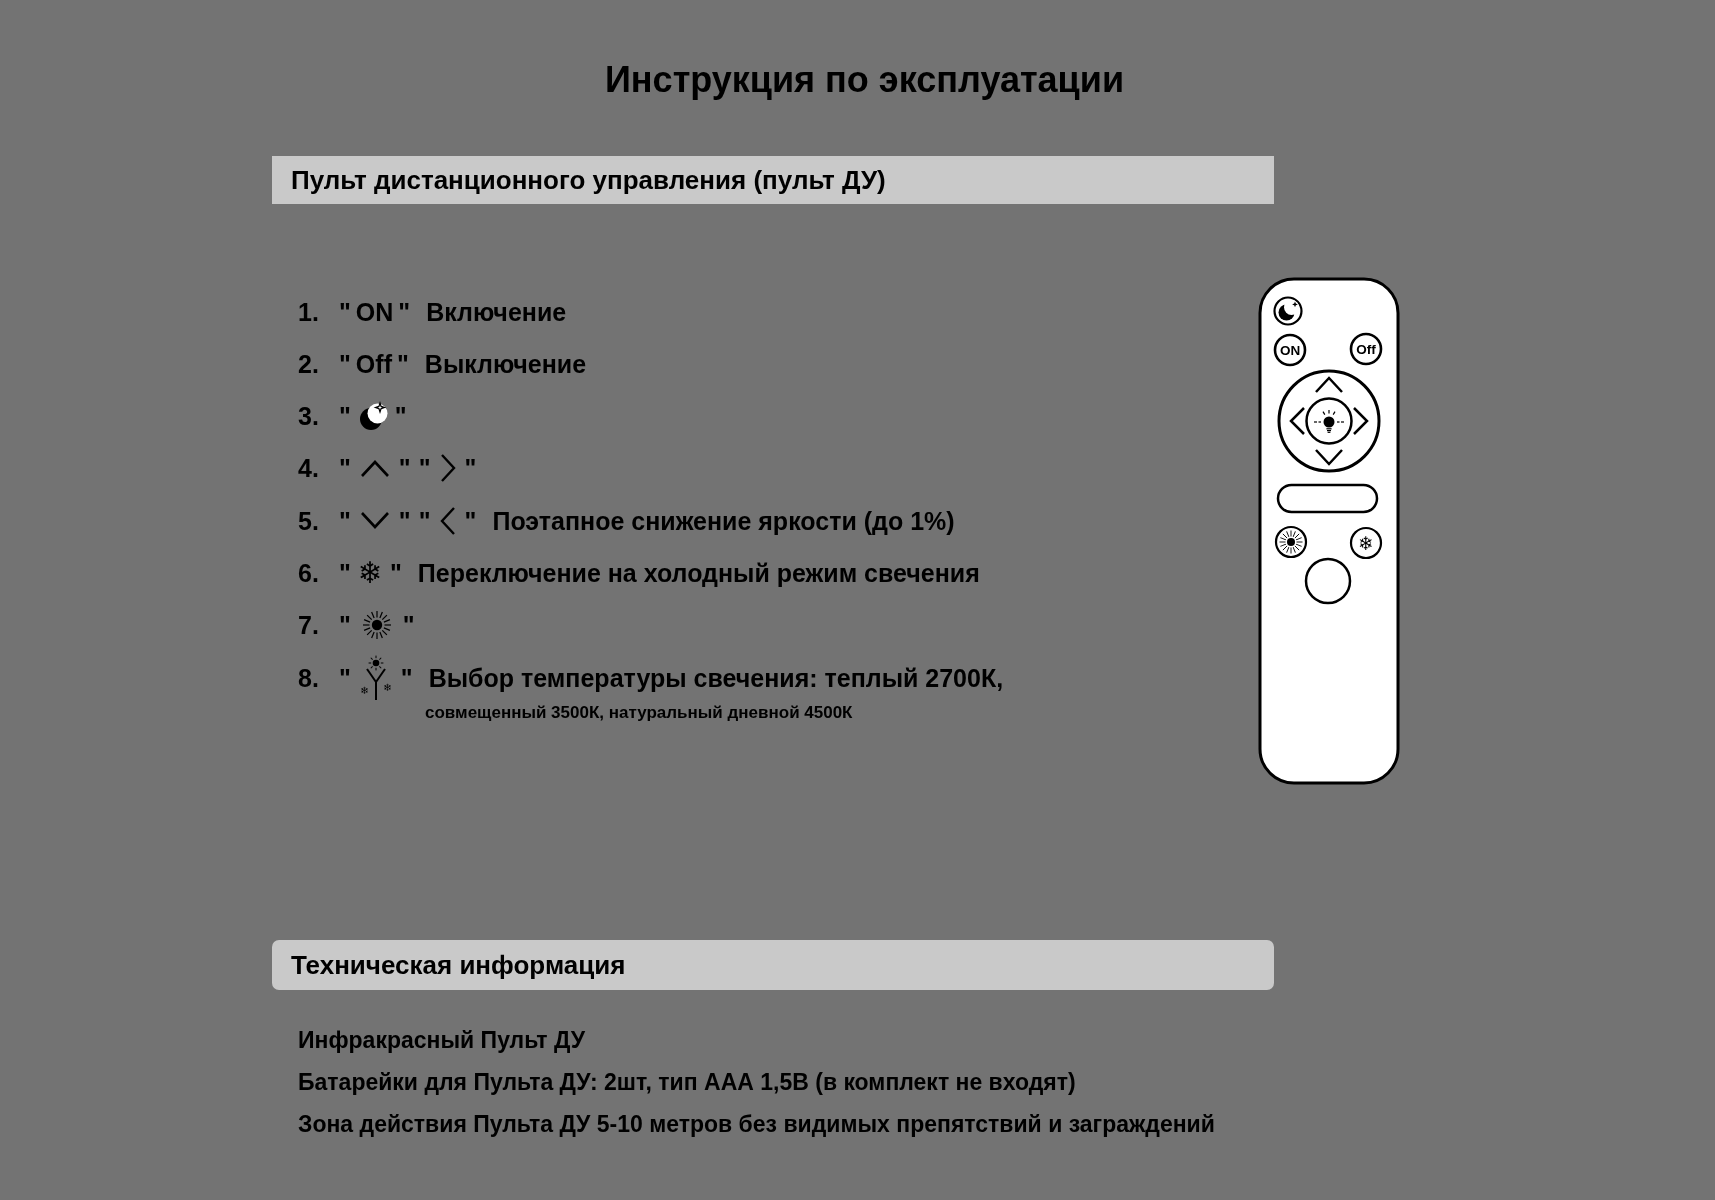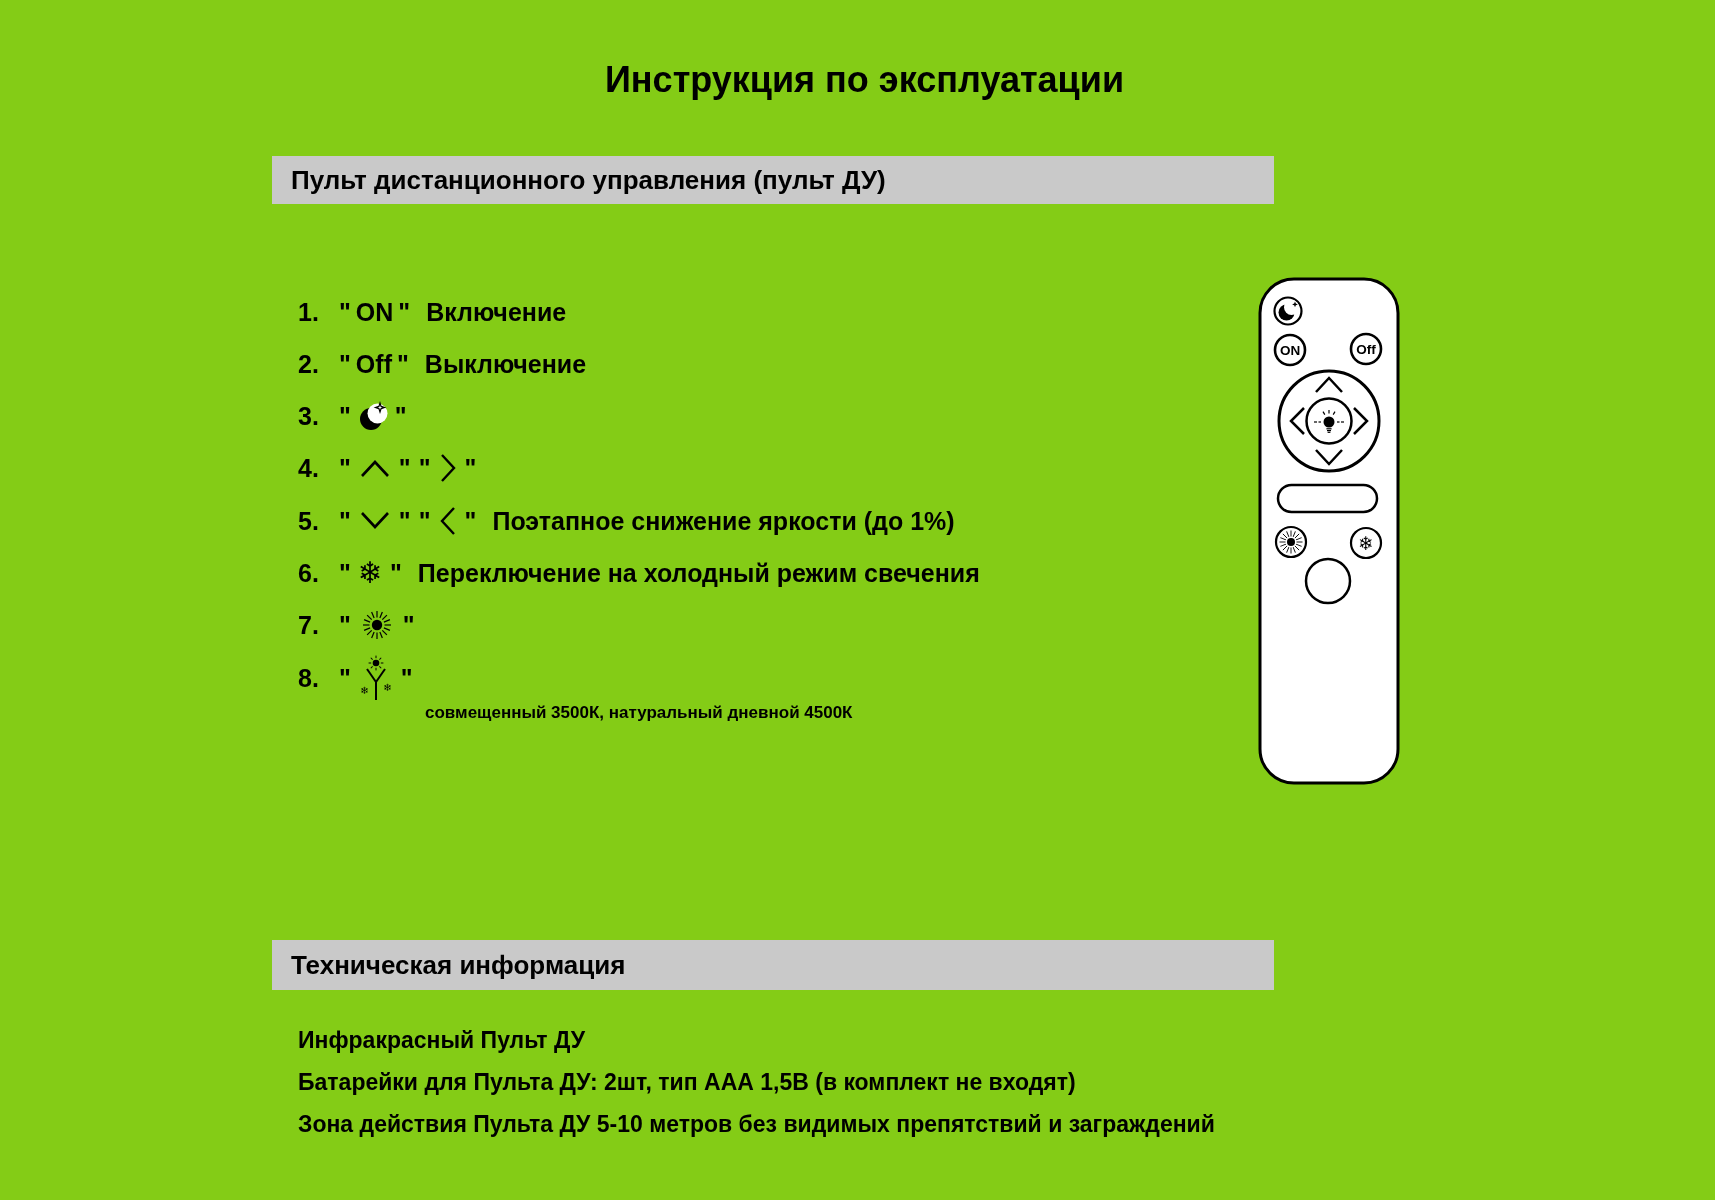--- a/index.html
+++ b/index.html
@@ -1,23 +1,23 @@
 <!DOCTYPE html>
 <html><head>
 <meta charset="utf-8">
 <style>
   html,body{margin:0;padding:0;background:#fff;}
-  .page{position:relative;width:1715px;height:1200px;background:#84cc16;overflow:hidden;
+  .page{position:relative;width:1715px;height:1200px;background:#737373;overflow:hidden;
         font-family:"Liberation Sans",sans-serif;font-weight:700;color:#000;}
   .title{position:absolute;left:272px;top:58px;width:1185px;text-align:center;
          font-size:36px;line-height:44px;}
   .bar{position:absolute;left:272px;width:1002px;background:#c9c9c9;
        display:flex;align-items:center;box-sizing:border-box;padding-left:19px;font-size:26px;}
   #bar-remote{top:156px;height:48px;}
-  #bar-tech{top:940px;height:50px;}
+  #bar-tech{top:940px;height:50px;border-radius:7px;}
   .row{position:absolute;left:298px;display:flex;align-items:flex-start;}
   .num{width:37px;flex:none;font-size:25px;line-height:44px;}
   .line1{display:flex;align-items:center;height:44px;font-size:25px;white-space:nowrap;}
   .quote{margin:0 4px;}
   .icon-label{margin:0 1px;}
   .tok-icon{margin:0 3px;display:inline-flex;align-items:center;flex:none;}
   .item-text{margin-left:12px;}
   .line2{display:none;font-size:17px;line-height:32px;margin-left:90px;margin-top:-3px;white-space:nowrap;}
   .snow-glyph{font-family:"DejaVu Sans",sans-serif;font-weight:400;font-size:30px;line-height:1;}
   .remote-wrap{position:absolute;left:1258px;top:277px;}
@@ -177,20 +177,21 @@
         <line x1="4.8" y1="0" x2="7.4" y2="0" transform="rotate(180)"></line>
                   <line x1="4.8" y1="0" x2="7.4" y2="0" transform="rotate(225)"></line>
         <line x1="4.8" y1="0" x2="7.4" y2="0" transform="rotate(270)"></line>
                   <line x1="4.8" y1="0" x2="7.4" y2="0" transform="rotate(315)"></line>
       </g>
     </g>
     <text class="snowtxt" x="6.5" y="39" text-anchor="middle" font-size="10">❄</text>
     <text class="snowtxt" x="29.5" y="36" text-anchor="middle" font-size="10">❄</text>
   </svg>
             <span class="quote">"</span>
+            <span class="item-text">Выбор температуры свечения: теплый 2700К,</span>
           </div>
       <div class="line2" style="display: block;">совмещенный 3500К, натуральный дневной 4500К</div>
     </div>
   </div>
     </div>
 
   <div class="remote-wrap">
     <svg width="142" height="508" viewBox="0 0 142 508">
       <rect x="2" y="2" width="138" height="504" rx="34" fill="#fff" stroke="#000" stroke-width="3"></rect>
 

